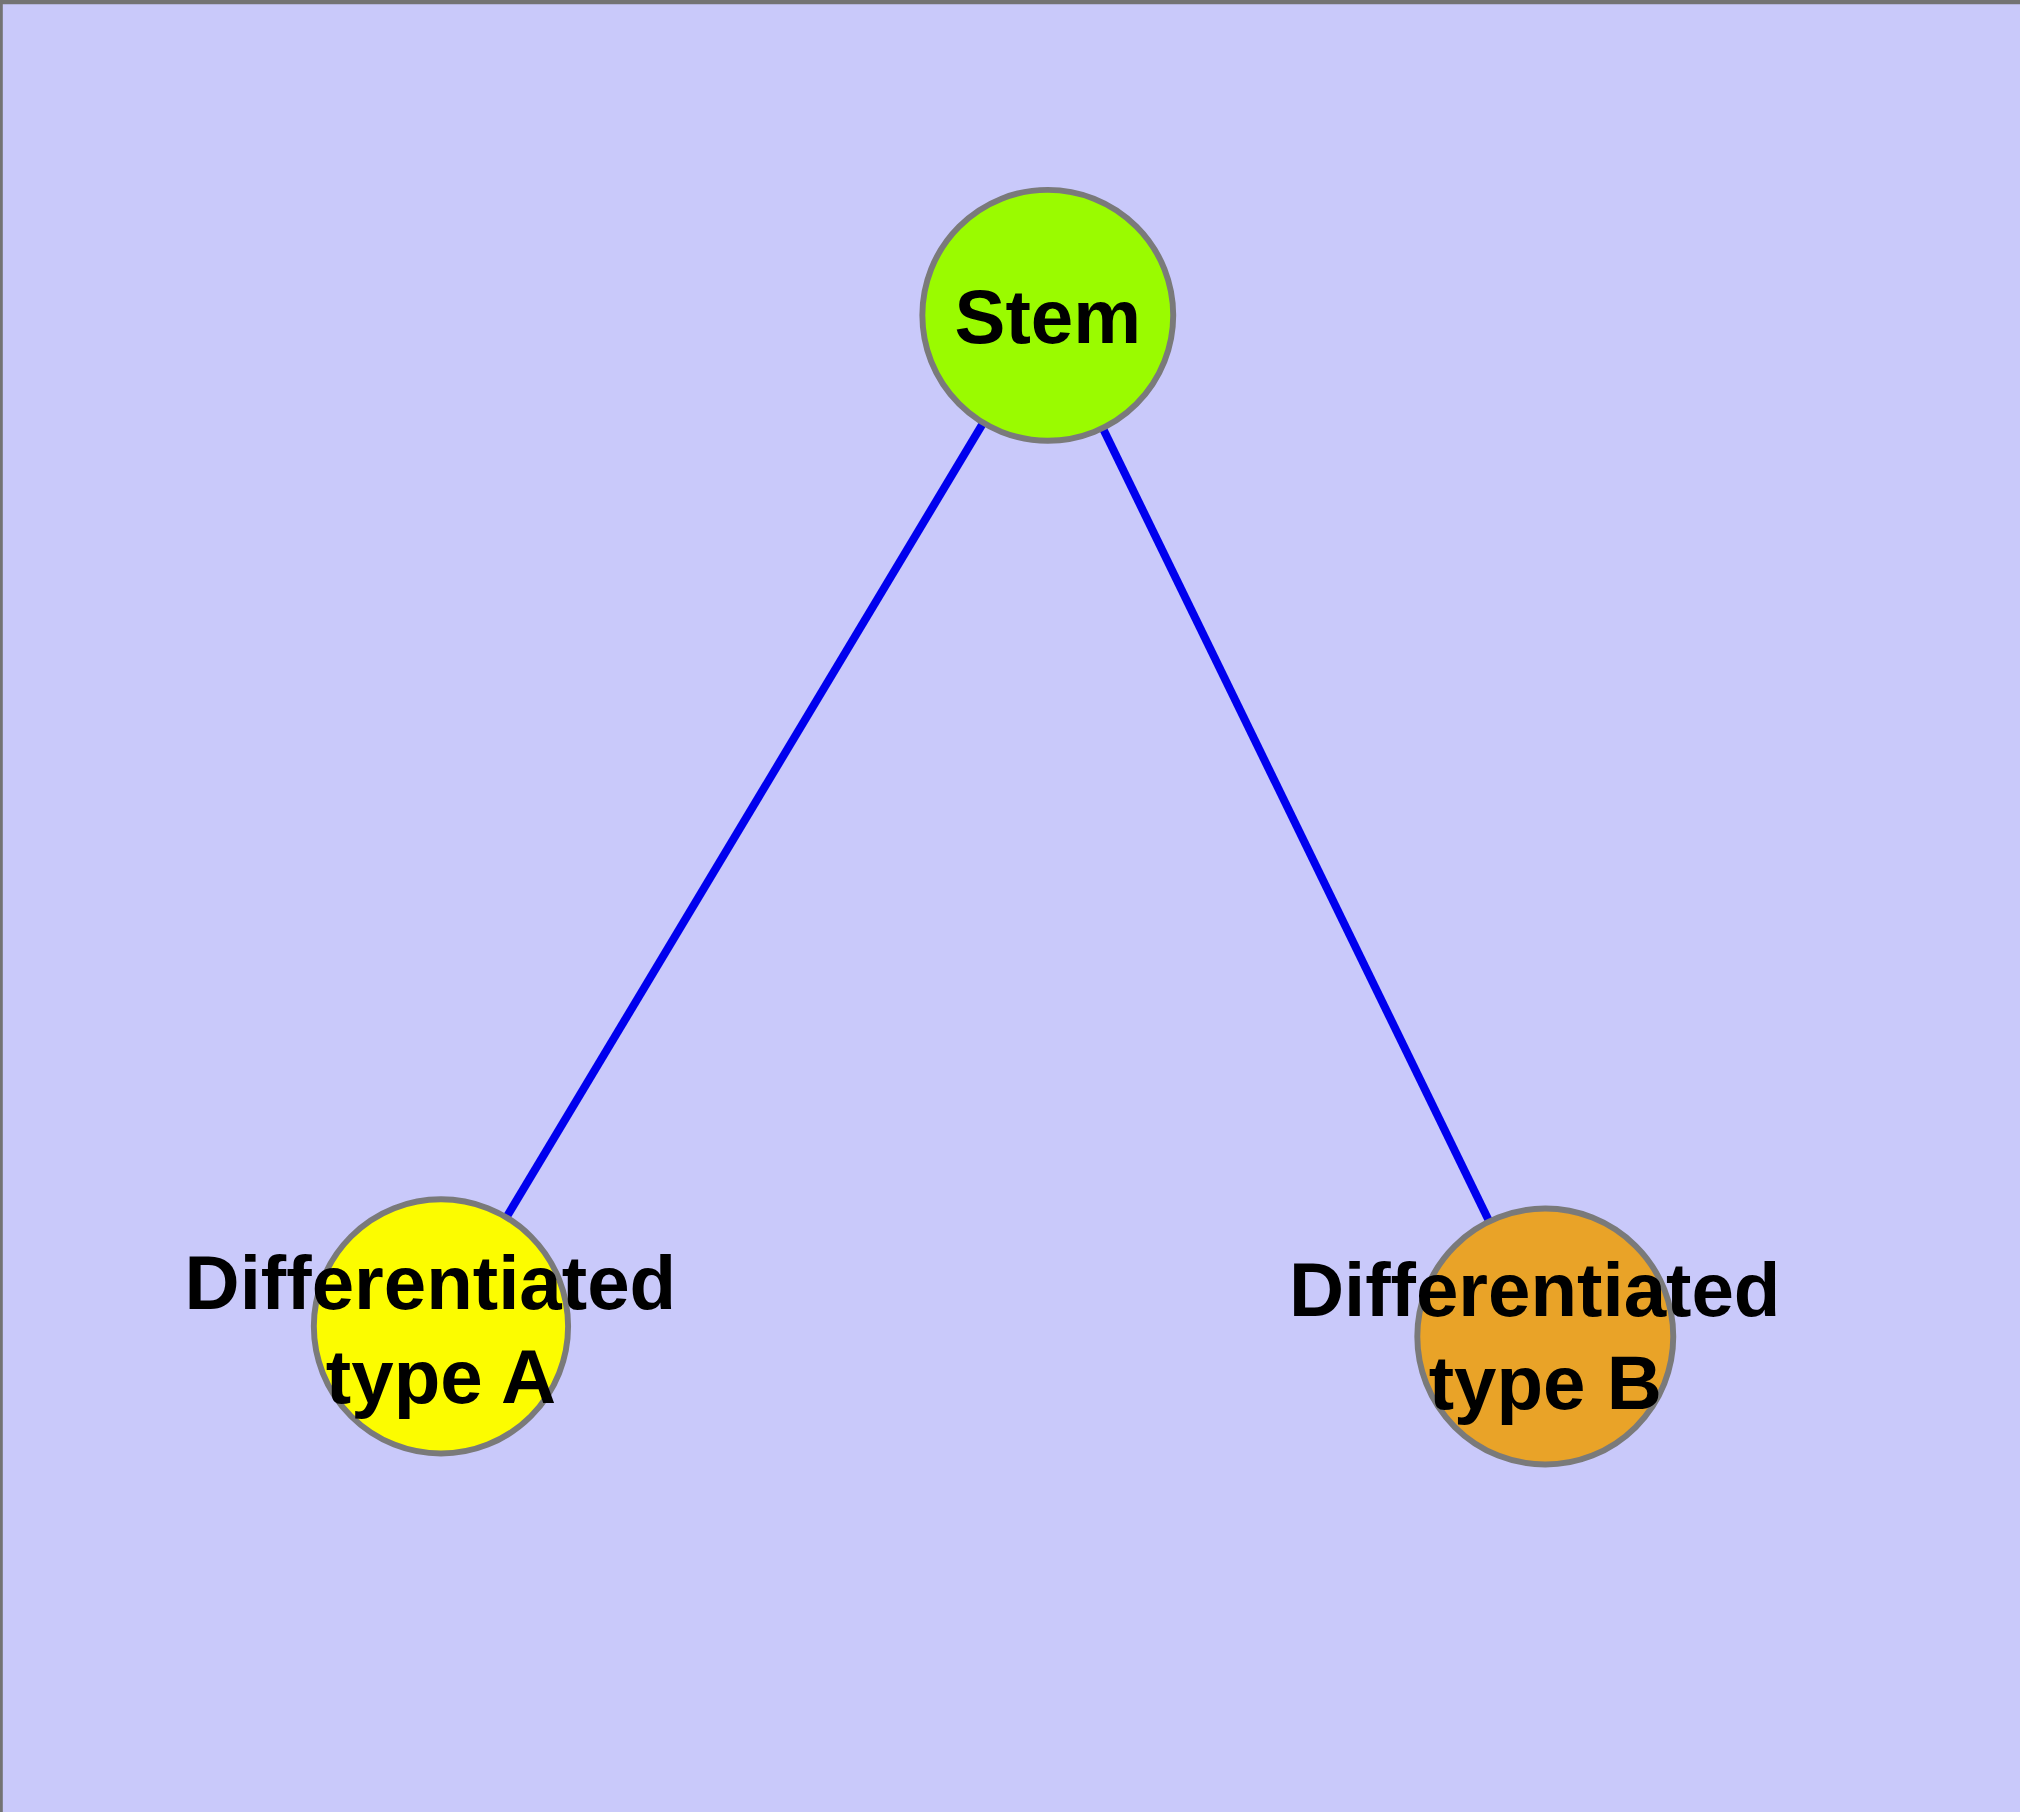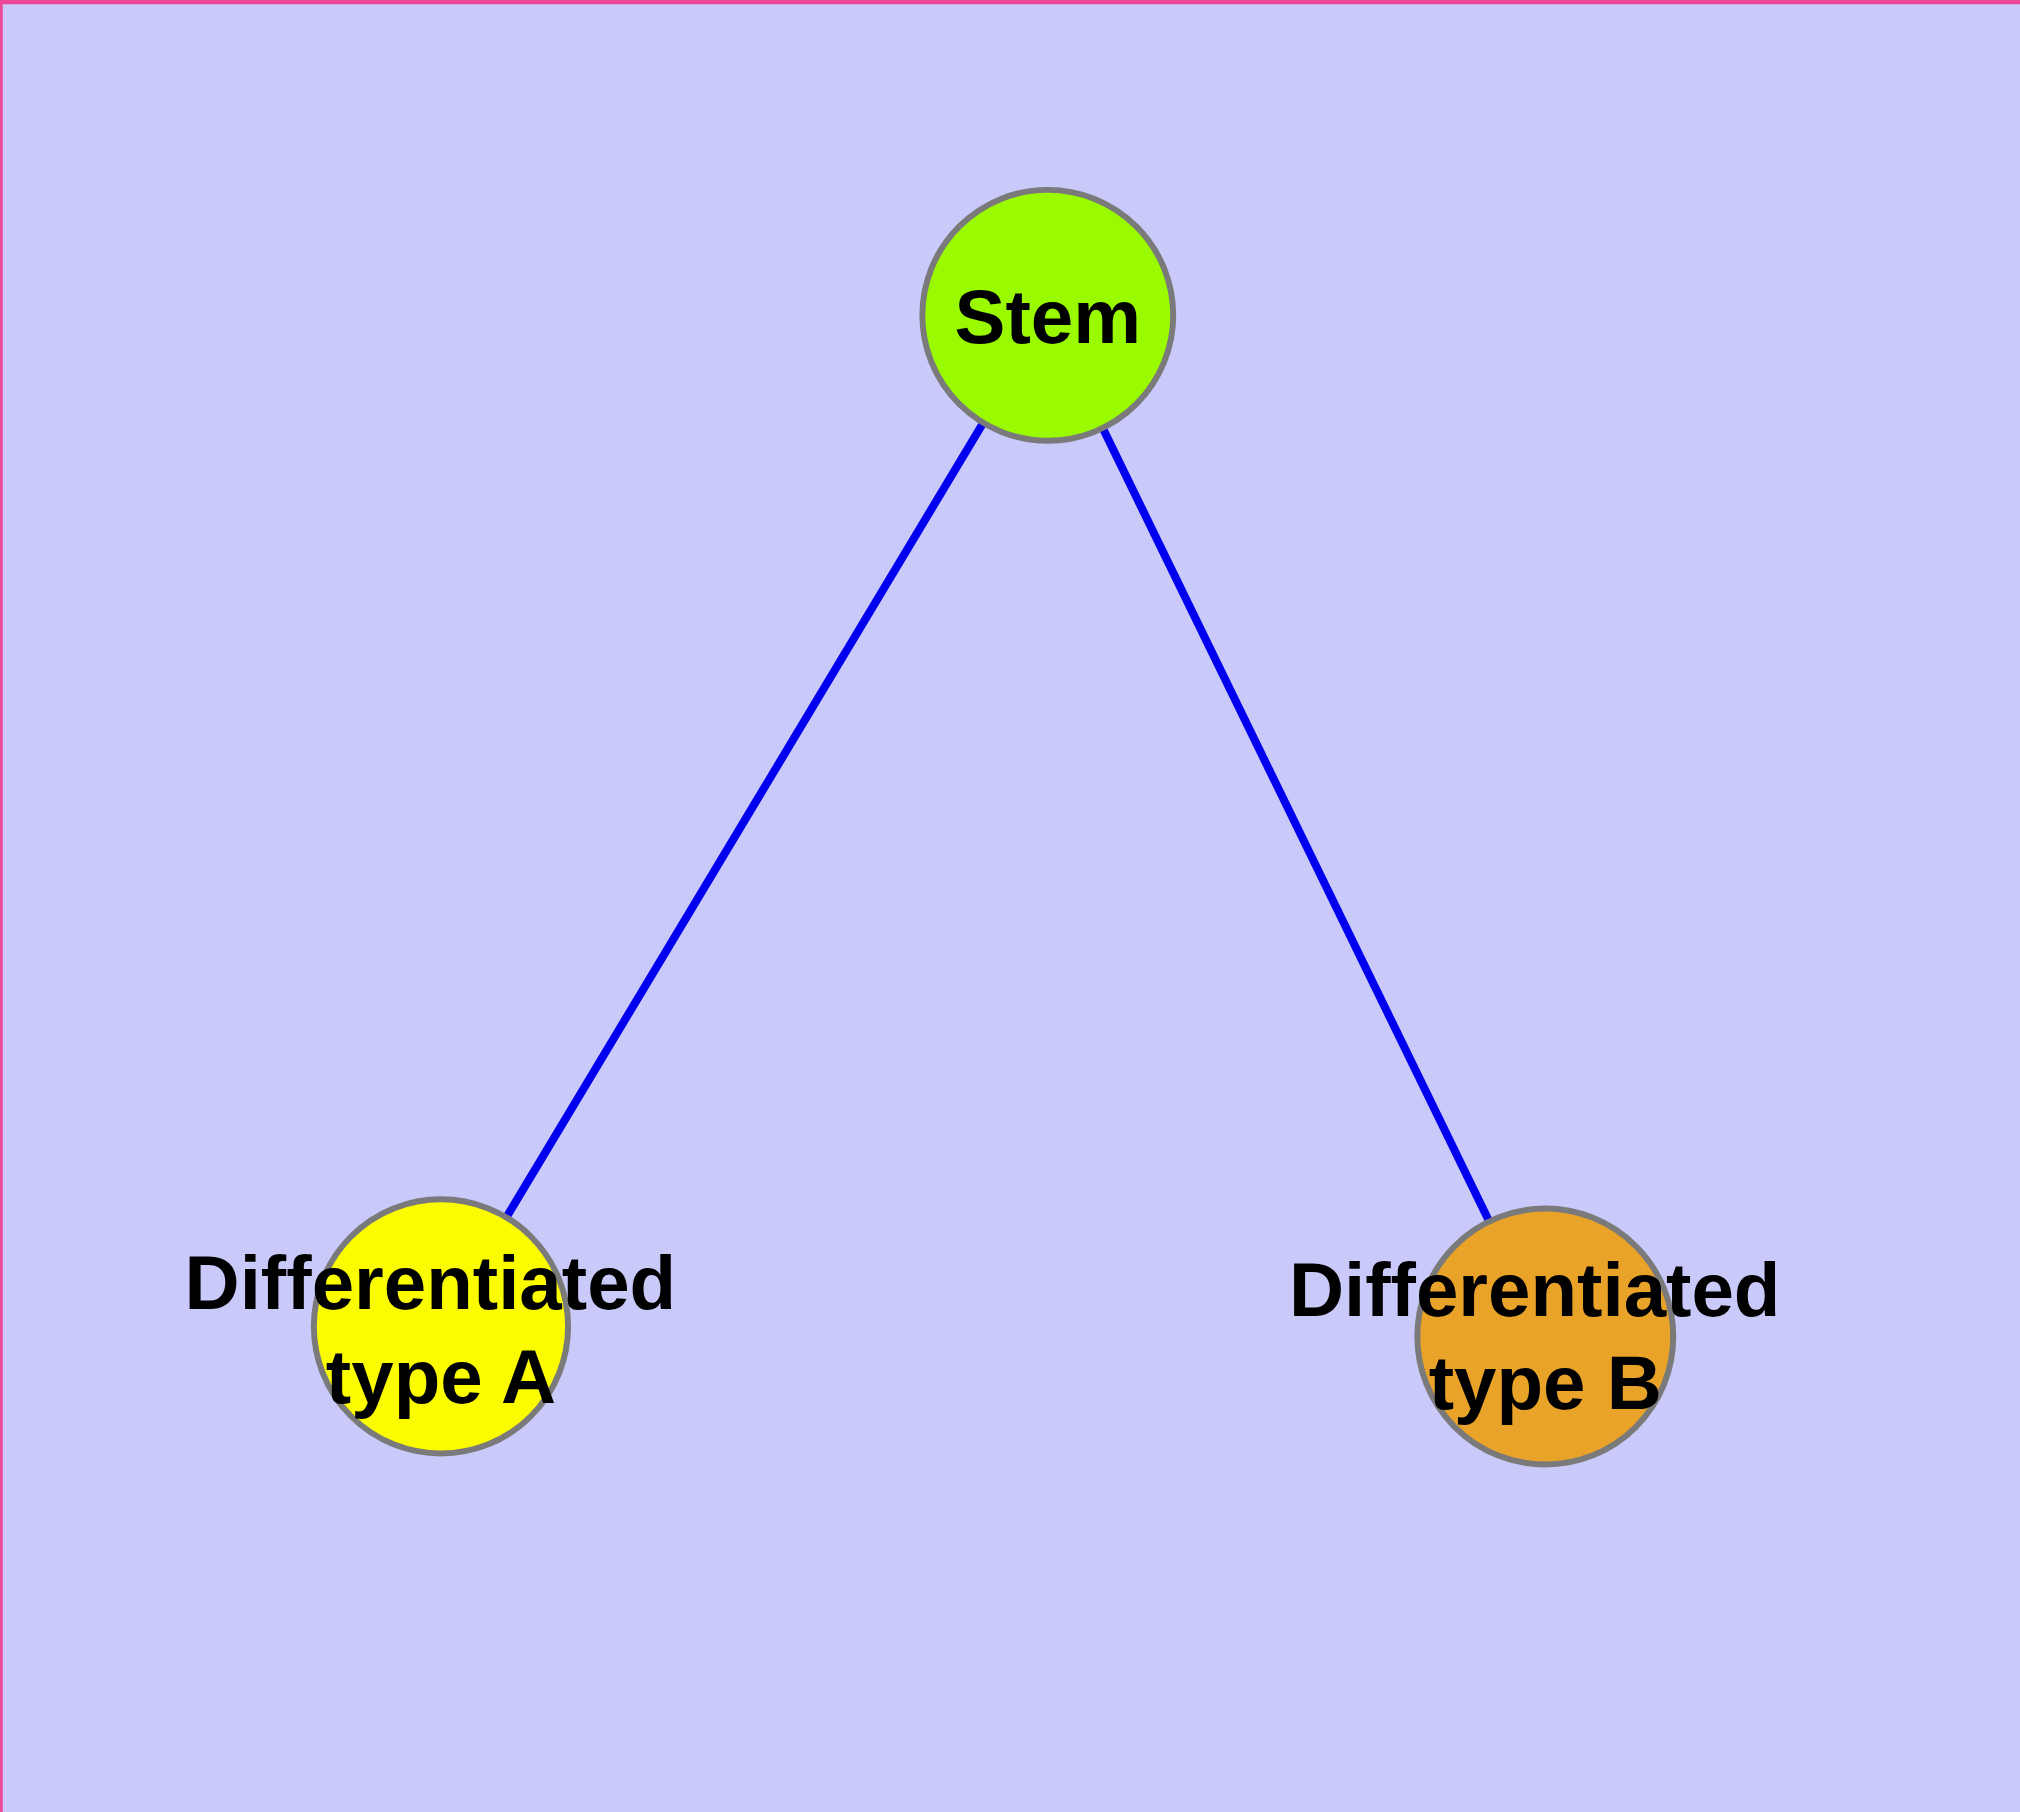--- a/index.html
+++ b/index.html
@@ -8,21 +8,21 @@
     background: #ffffff;
     width: 2021px;
     height: 1812px;
     overflow: hidden;
     font-family: "Liberation Sans", sans-serif;
   }
   .stage {
     position: relative;
     width: 2021px;
     height: 1812px;
-    background: #ec4899;
+    background: #737373;
   }
   svg.graph {
     display: block;
     width: 2021px;
     height: 1812px;
   }
   .edge {
     fill: none;
     stroke-width: 9.5px;
     stroke-linecap: butt;

